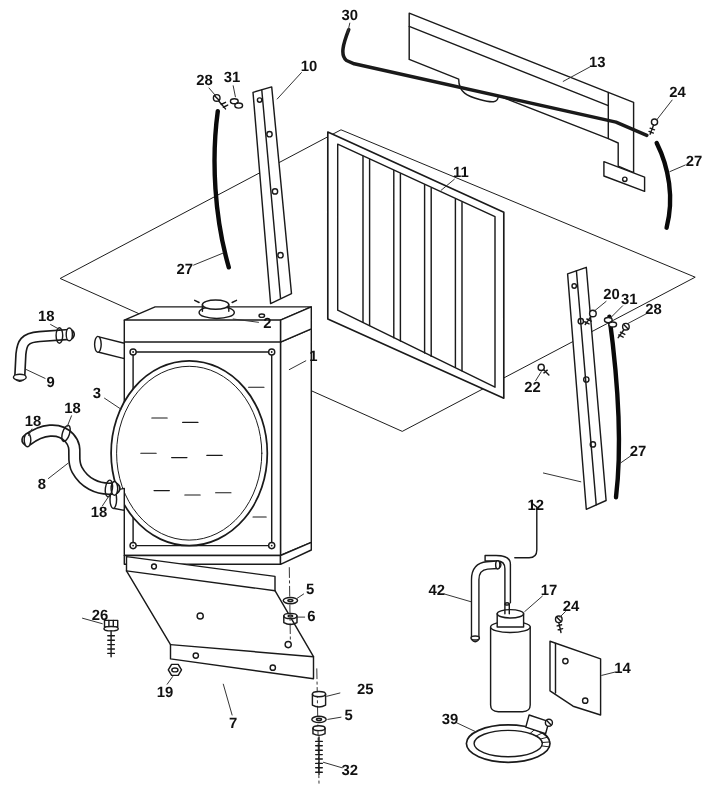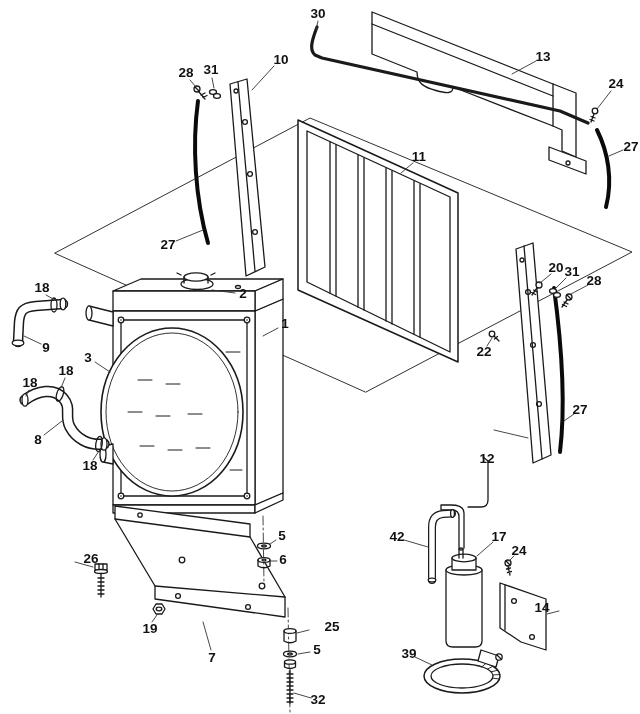--- a/index.html
+++ b/index.html
@@ -308,21 +308,21 @@
       <div class="callout" style="left: 38px; top: 440px;">8</div>
       <div class="callout" style="left: 90px; top: 466px;">18</div>
       <div class="callout" style="left: 487px; top: 427px; margin-top: 32px;">12</div>
       <div class="callout" style="left: 580px; top: 410px;">27</div>
       <div class="callout" style="left: 282px; top: 536px;">5</div>
       <div class="callout" style="left: 283px; top: 560px;">6</div>
       <div class="callout" style="left: 397px; top: 537px;">42</div>
       <div class="callout" style="left: 499px; top: 537px;">17</div>
       <div class="callout" style="left: 519px; top: 551px;">24</div>
       <div class="callout" style="left: 68px; top: 559px; margin-left: 23px;">26</div>
-      <div class="callout" style="left: 542px; top: 608px;">14</div>
+      <div class="callout" style="left: 566px; top: 608px;">14</div>
       <div class="callout" style="left: 150px; top: 629px;">19</div>
       <div class="callout" style="left: 212px; top: 658px;">7</div>
       <div class="callout" style="left: 332px; top: 627px;">25</div>
       <div class="callout" style="left: 317px; top: 650px;">5</div>
       <div class="callout" style="left: 409px; top: 654px;">39</div>
       <div class="callout" style="left: 318px; top: 700px;">32</div>
     </div>
 
 </div>
 

